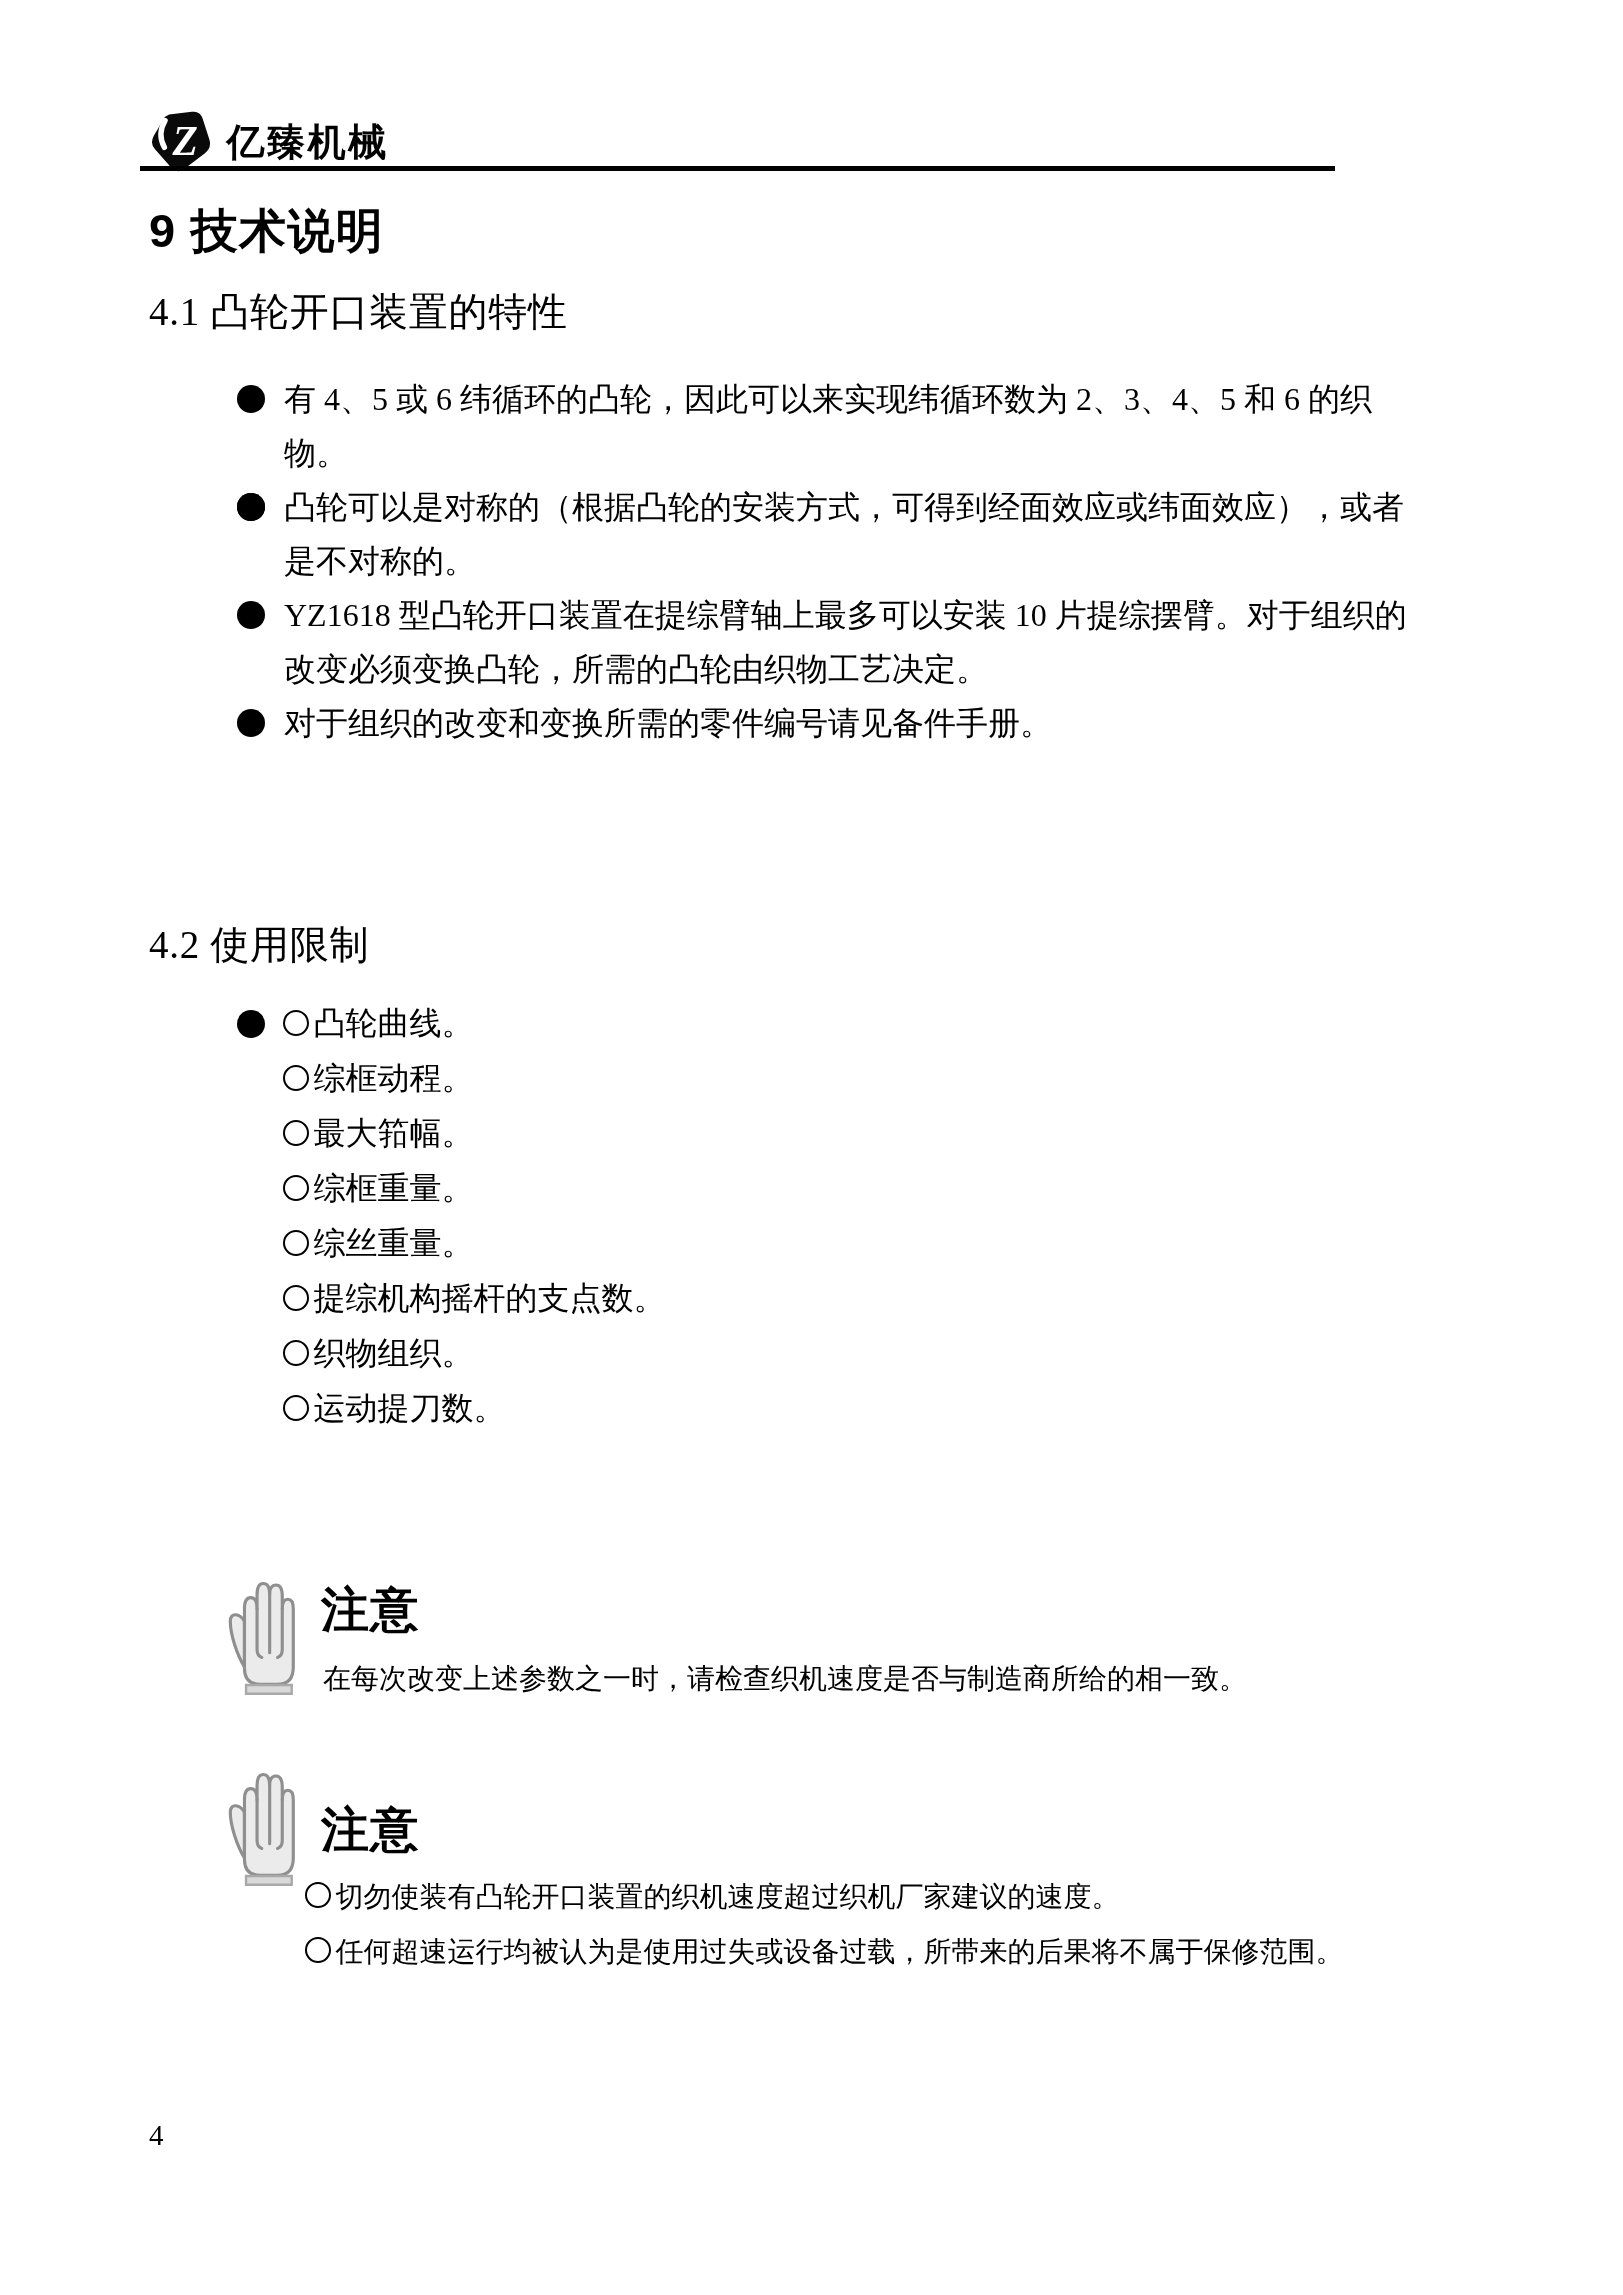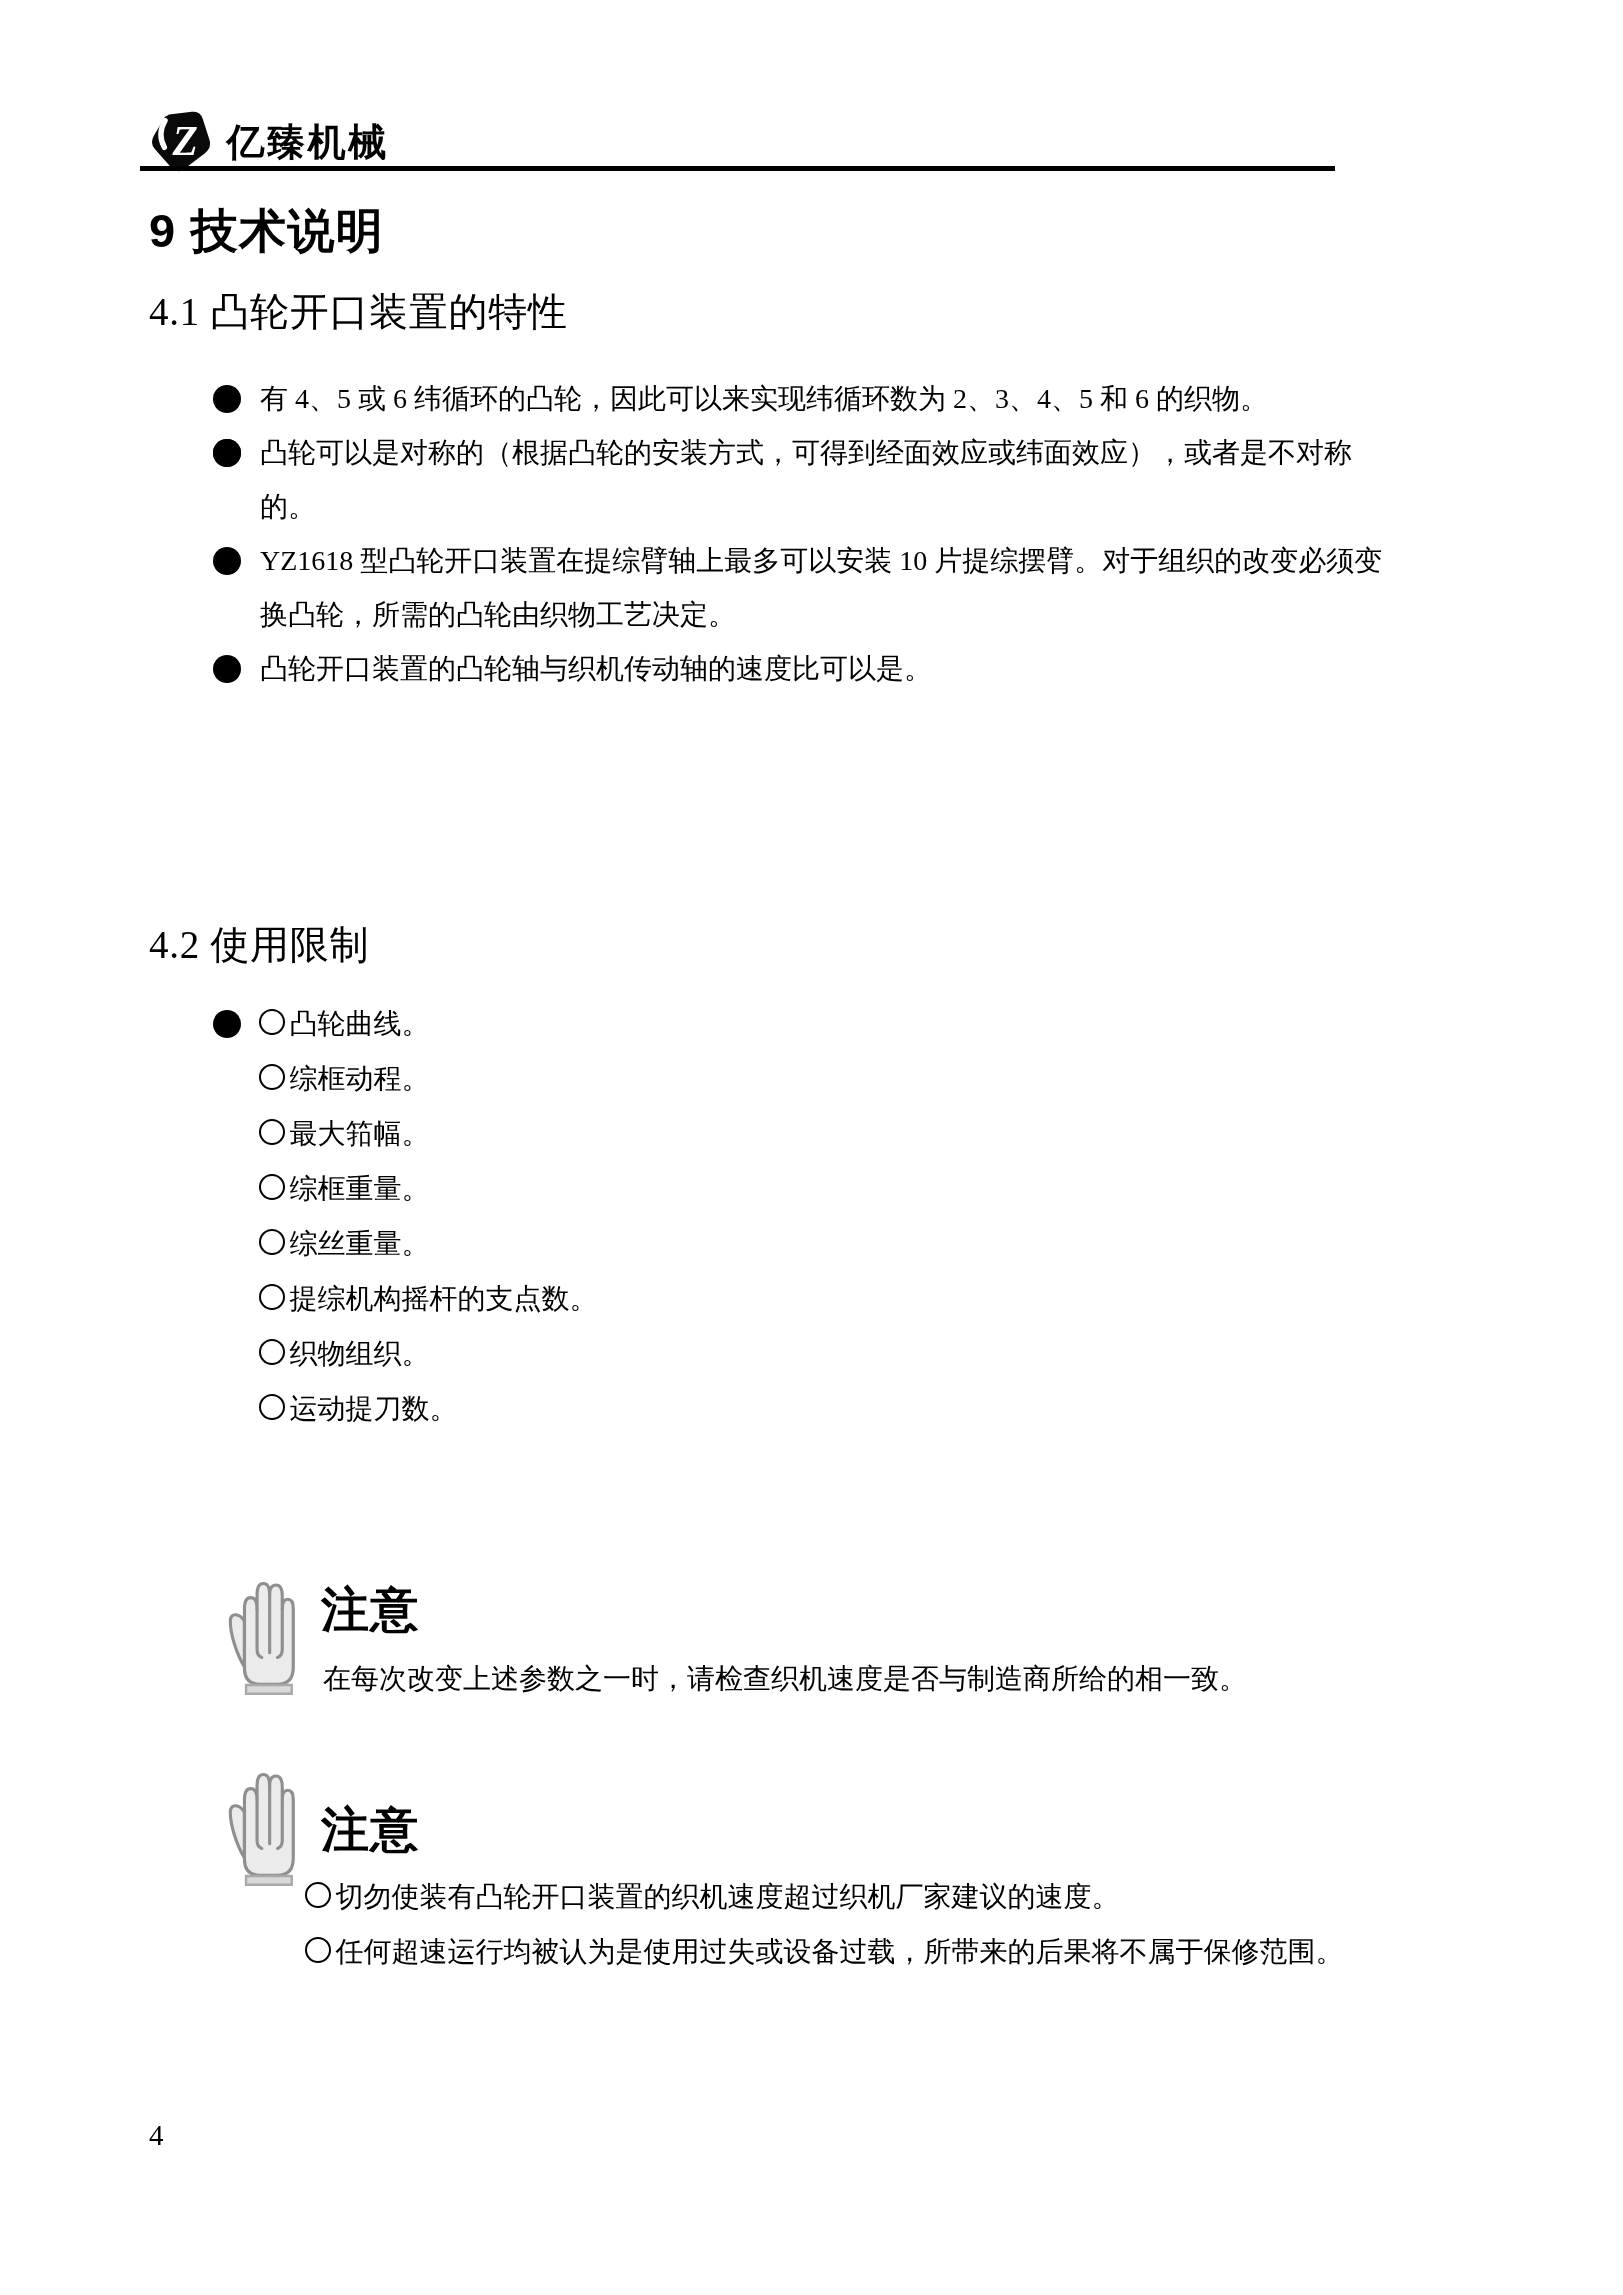--- a/index.html
+++ b/index.html
@@ -22,21 +22,21 @@
   
   .h1{
     position:absolute;left:149px;top:205px;
     font-family:"Liberation Sans","DejaVu Sans",sans-serif;
     font-weight:bold;font-size:47px;line-height:52px;letter-spacing:1.3px;
   }
   .h2{position:absolute;left:149px;font-weight:normal;font-size:39px;line-height:44px;letter-spacing:0.7px;}
   .h2-41{top:290px;text-align:right;}
   .h2-42{top:923px;}
   
-  .blist{position:absolute;left:213px;width:1179px;font-size:28px;line-height:54px;}
+  .blist{position:absolute;left:237px;width:1179px;font-size:32px;line-height:54px;}
   .blist-41{top:372px;}
   .blist-42{top:996px;line-height:55px;}
   .bitem{position:relative;padding-left:47px;}
   .disc{
     position:absolute;left:0;top:13px;width:28px;height:28px;
     background:#000;border-radius:50%;
   }
   .blist-42 .disc{top:13.7px;}
   .param{margin-left:46px;}
   .ring{
@@ -89,21 +89,21 @@
     <div class="bitem">
       <span class="disc"></span>
       <span>凸轮可以是对称的（根据凸轮的安装方式，可得到经面效应或纬面效应），或者是不对称的。</span>
     </div>
     <div class="bitem">
       <span class="disc"></span>
       <span>YZ1618 型凸轮开口装置在提综臂轴上最多可以安装 10 片提综摆臂。对于组织的改变必须变换凸轮，所需的凸轮由织物工艺决定。</span>
     </div>
     <div class="bitem">
       <span class="disc"></span>
-      <span>凸轮开口装置的凸轮轴与织机传动轴的速度比可以是。</span>
+      <span>对于组织的改变和变换所需的零件编号请见备件手册。</span>
     </div>
   </div>
 
   <div class="h2 h2-42">4.2 使用限制</div>
 
   <div class="blist blist-42">
     <div class="bitem">
       <span class="disc"></span>
     </div>
     <div class="param">

